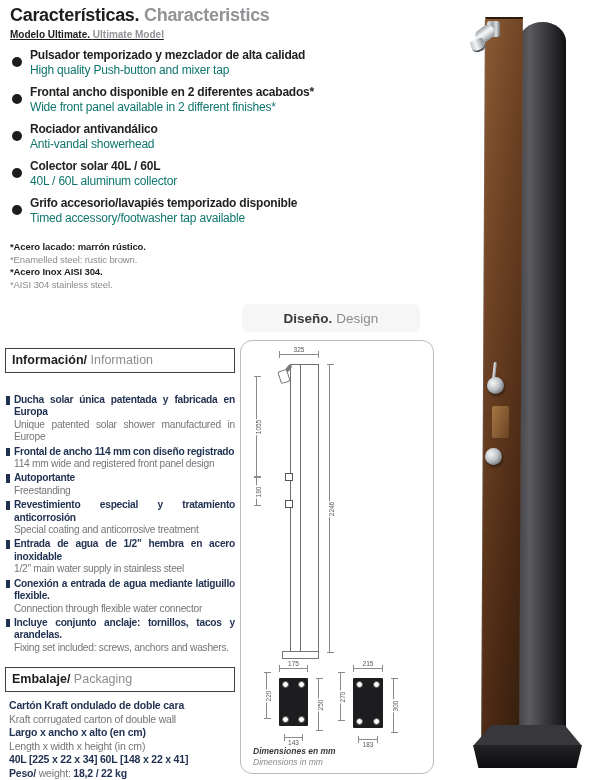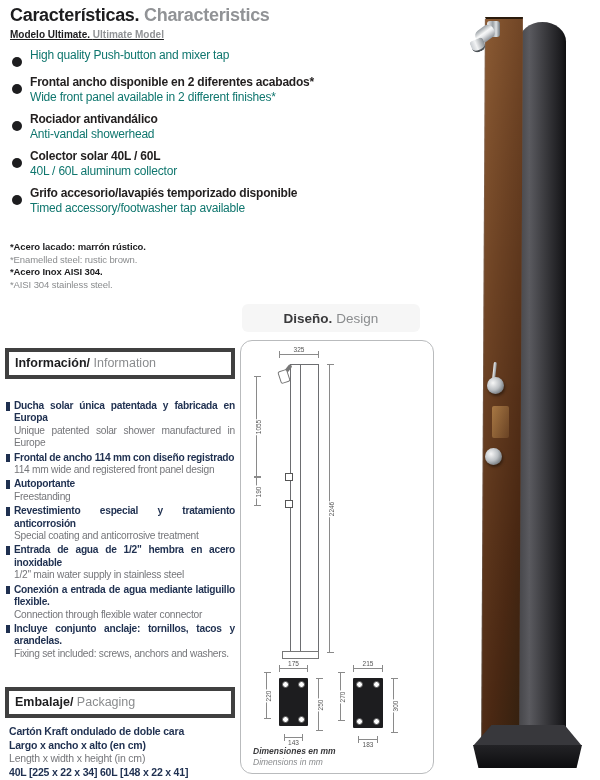--- a/index.html
+++ b/index.html
@@ -29,28 +29,28 @@
   .fn-gray{color:#8a8c8e;}
 
   
   #design-label{left:242px;top:304px;width:178px;height:28px;background:#f6f6f6;border-radius:6px;
     display:flex;align-items:center;justify-content:center;font-size:13.5px;}
   #design-label .es{font-weight:bold;color:#3a3a3c;}
   #design-label .gray{color:#8a8c8e;margin-left:4px;}
 
   
   #left-col{left:5px;top:348px;width:230px;}
-  .box-header{border:4px solid #404040;padding:4px 6px 5px 6px;font-size:12.5px;font-weight:bold;color:#1d1d1f;background:#fff;}
+  .box-header{border:1px solid #404040;padding:4px 6px 5px 6px;font-size:12.5px;font-weight:bold;color:#1d1d1f;background:#fff;}
   .box-header .gray{color:#8a8c8e;font-weight:normal;}
   .info-list{margin-top:21px;}
   .info-item{margin-bottom:2px;}
   .info-item .es{font-size:10.2px;font-weight:bold;color:#1f3050;line-height:12.4px;letter-spacing:-0.25px;text-align:justify;padding-left:9px;position:relative;}
   .info-item .es .sq{position:absolute;left:1px;top:2px;width:3.5px;height:8.5px;background:#1f3050;}
   .info-item .en{font-size:10.2px;color:#75767a;line-height:12.4px;letter-spacing:-0.25px;text-align:justify;padding-left:9px;}
-  #pack-header{margin-top:27px;}
+  #pack-header{margin-top:13px;}
   .pack-lines{margin-top:7px;padding-left:4px;}
   .pack-lines div{font-size:10.5px;line-height:13.5px;letter-spacing:-0.2px;}
   .p-dark{font-weight:bold;color:#1f3050;}
   .p-gray{color:#75767a;}
 
   
   #design-box{left:240px;top:340px;width:192px;height:432px;border:1px solid #b9bbbd;border-radius:12px;background:#fff;}
   .drect{position:absolute;border:1px solid #6d6e71;background:#fff;}
   .hdim{position:absolute;height:0;border-bottom:1px solid #8a8a8a;}
   .hdim::before,.hdim::after{content:"";position:absolute;top:-3px;width:1px;height:7px;background:#8a8a8a;}
@@ -112,20 +112,21 @@
   <div class="subtitle">
     <span>Modelo Ultimate.</span>
     <span class="gray">Ultimate Model</span>
   </div>
 </div>
 
 <div class="abs" id="features">
   <div class="feat">
     <span class="dot"></span>
     <div>
+        <div class="es">Pulsador temporizado y mezclador de alta calidad</div>
          <div class="en">High quality Push-button and mixer tap</div>
       </div>
   </div>
   <div class="feat">
     <span class="dot"></span>
     <div>
         <div class="es">Frontal ancho disponible en 2 diferentes acabados*</div>
          <div class="en">Wide front panel available in 2 different finishes*</div>
       </div>
   </div>
@@ -199,20 +200,21 @@
       <div class="en">Fixing set included: screws, anchors and washers.</div>
     </div>
   </div>
 
   <div class="box-header" id="pack-header">
     <span>Embalaje/</span>
     <span class="gray">Packaging</span>
   </div>
   <div class="pack-lines">
     <div class="p-dark">Cartón Kraft ondulado de doble cara</div>
+    <div class="p-gray">Kraft corrugated carton of double wall</div>
     <div class="p-dark">Largo x ancho x alto (en cm)</div>
     <div class="p-gray">Length x width x height (in cm)</div>
     <div class="p-dark">40L [225 x 22 x 34] 60L [148 x 22 x 41]</div>
     <div>
       <span class="p-dark">Peso/</span>
       <span class="p-gray">weight:</span>
       <span class="p-dark">18,2 / 22 kg</span>
     </div>
   </div>
 </div>

